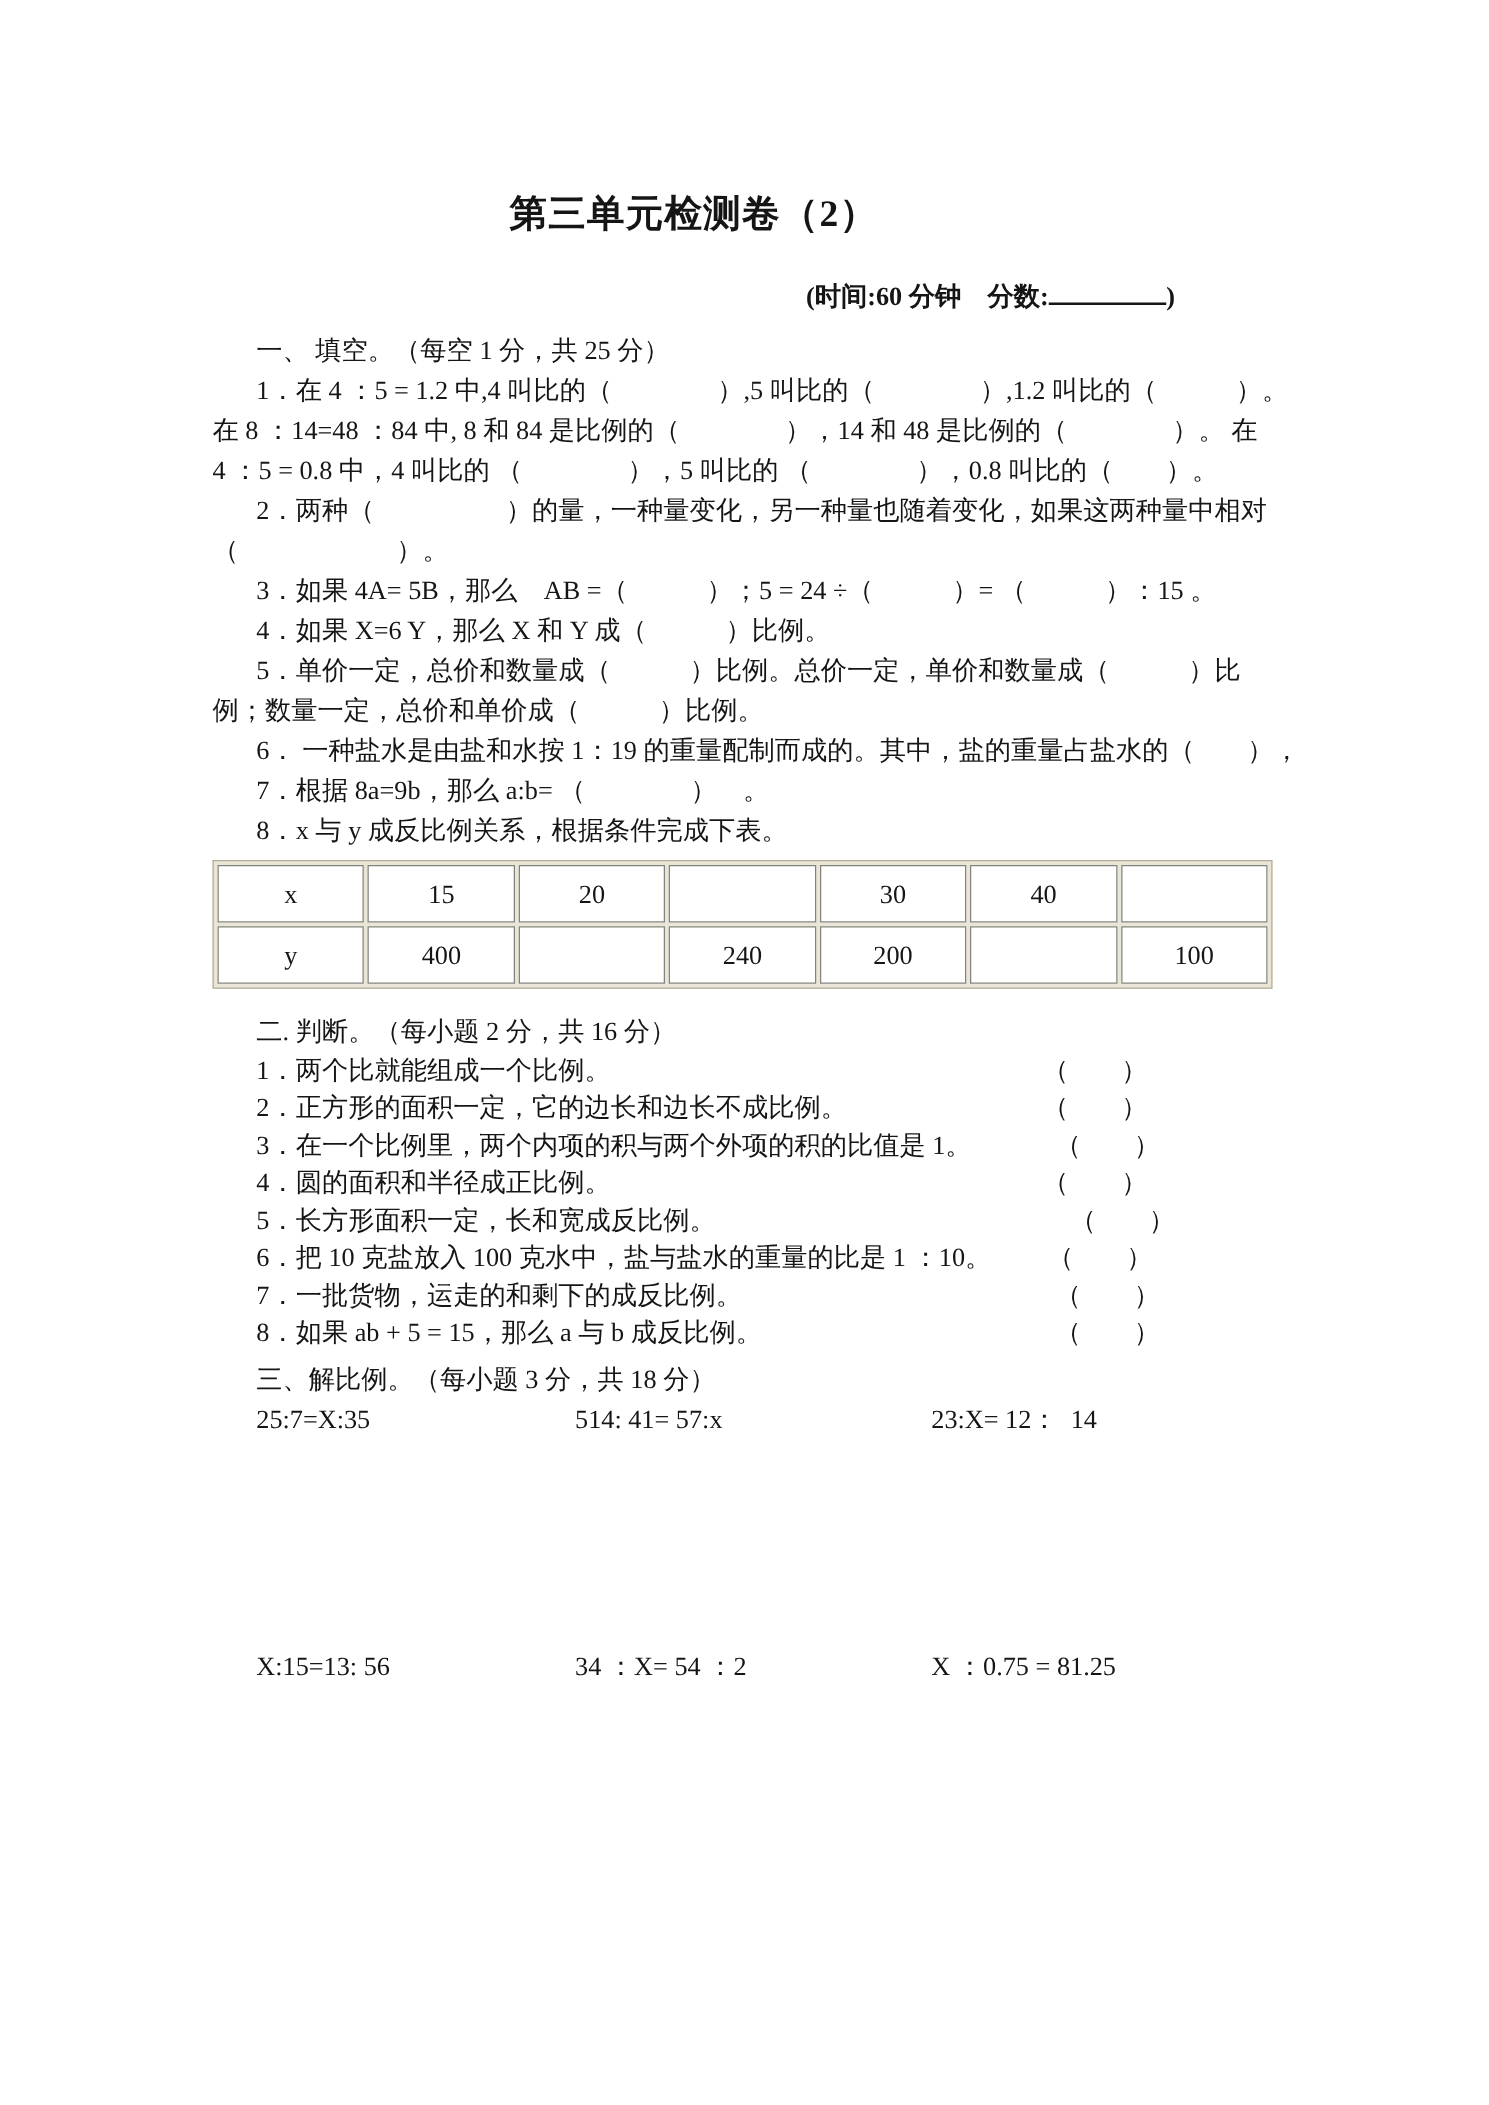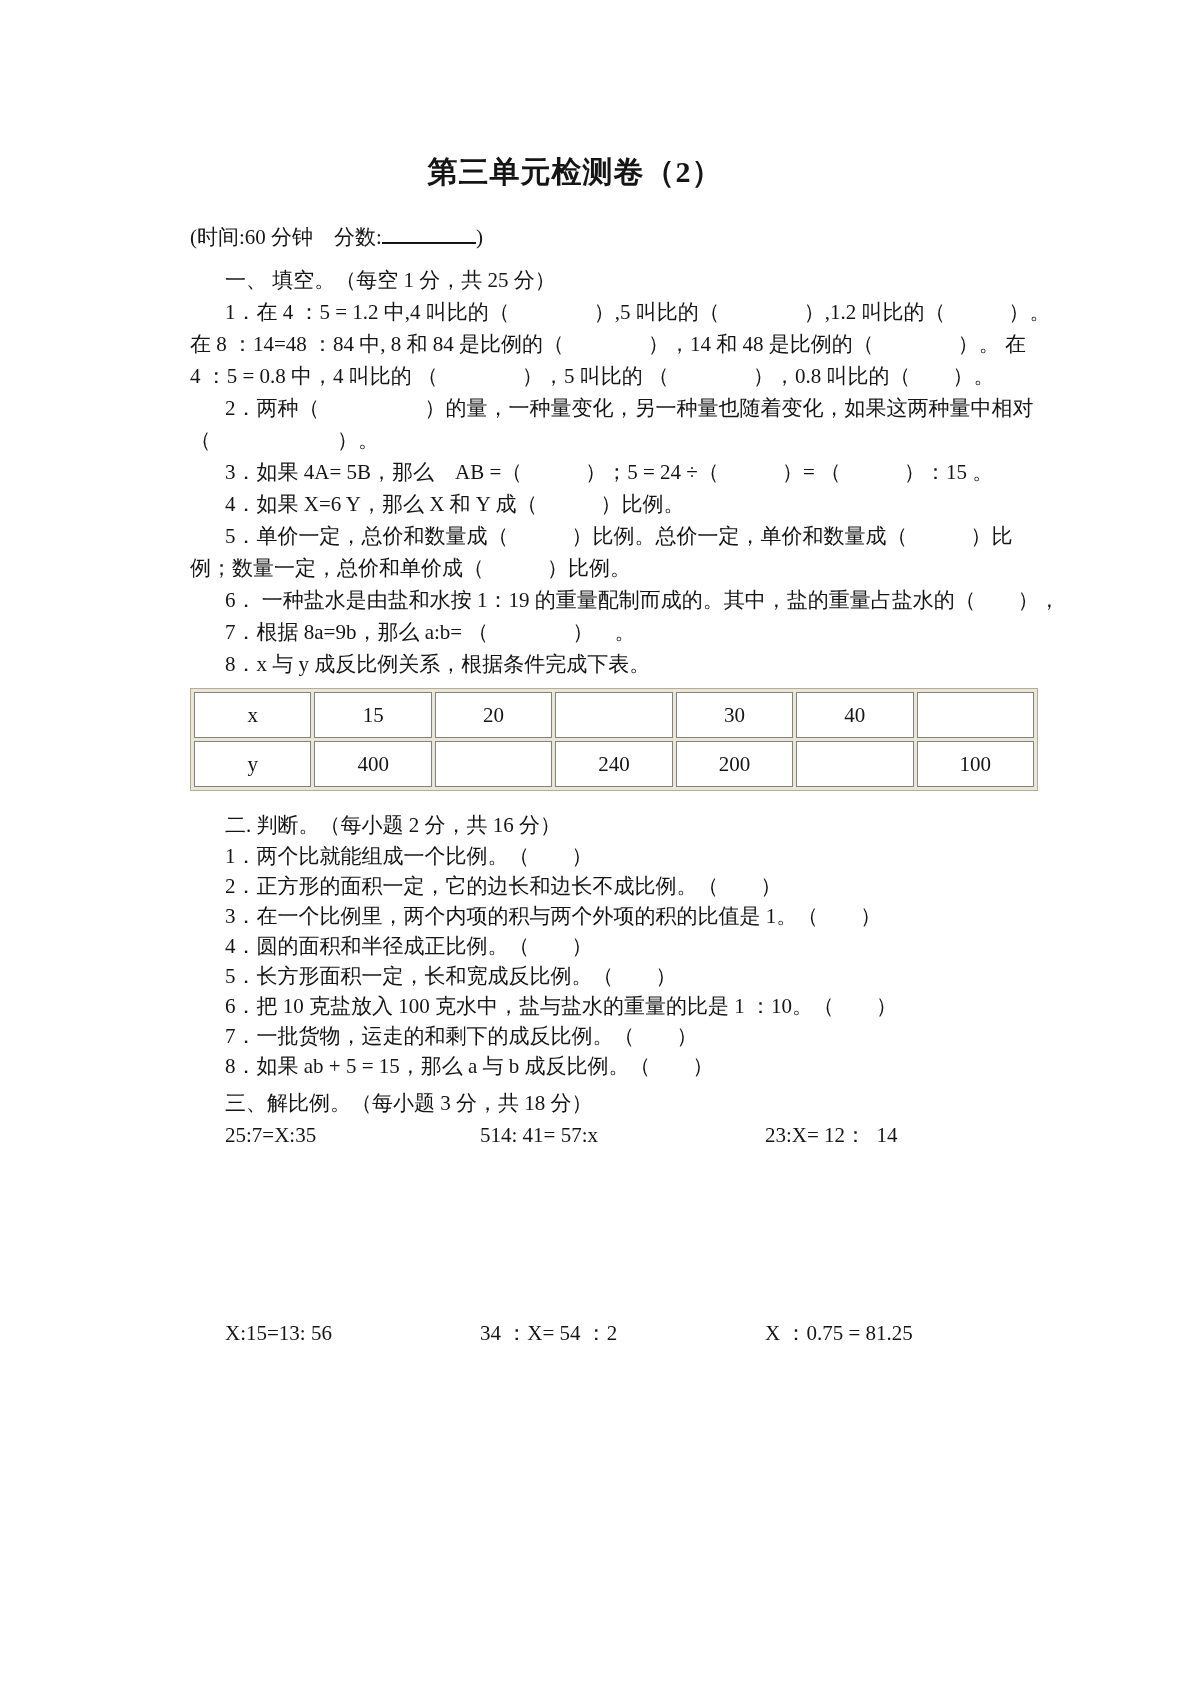--- a/index.html
+++ b/index.html
@@ -2,30 +2,31 @@
 <html><head>
 <meta charset="utf-8">
 <style>
   html,body{margin:0;padding:0;}
   body{
     width:1191px;height:1684px;background:#ffffff;color:#151515;
     font-family:"Liberation Serif","DejaVu Serif",serif;
     font-size:21px;
     overflow:hidden;
   }
-  .page{padding-left:170px;margin-left:20px;}
+  .page{padding-left:170px;}
   .title{
     margin:0;padding-top:150px;
     font-size:30px;font-weight:bold;line-height:44px;
     width:770px;text-align:center;
     letter-spacing:1px;
   }
   .meta{
-    margin-top:28px;width:770px;line-height:30px;
+    margin-top:28px;width:770px;text-align:right;line-height:30px;
     white-space:pre;
+    font-weight:bold;
   }
   .score-line{
     display:inline-block;width:94px;height:3px;
     border-bottom:2px solid #151515;
   }
   .s-heading{
     padding-left:35px;line-height:32px;white-space:pre;
   }
   .s1-head{margin-top:12px;}
   .line{line-height:32px;white-space:pre;}
@@ -38,21 +39,21 @@
     width:848px;table-layout:fixed;
   }
   .x-table td{
     background:#ffffff;border:1px solid #83837b;
     height:44px;text-align:center;vertical-align:middle;
     font-size:21px;padding:0;
   }
   
   .s2-head{margin-top:18px;}
   .j-row{
-    display:flex;
+    display:flex;justify-content:space-between;
     line-height:30px;width:770px;white-space:pre;
   }
   .j-paren{margin-right:22px;}
   .j-row:nth-of-type(3) .j-paren{margin-right:12px;}
   .j-row:nth-of-type(5) .j-paren{margin-right:0px;}
   .j-row:nth-of-type(6) .j-paren{margin-right:18px;}
   .j-row:nth-of-type(7) .j-paren{margin-right:12px;}
   .j-row:nth-of-type(8) .j-paren{margin-right:12px;}
   
   .s3-head{margin-top:6px;}

